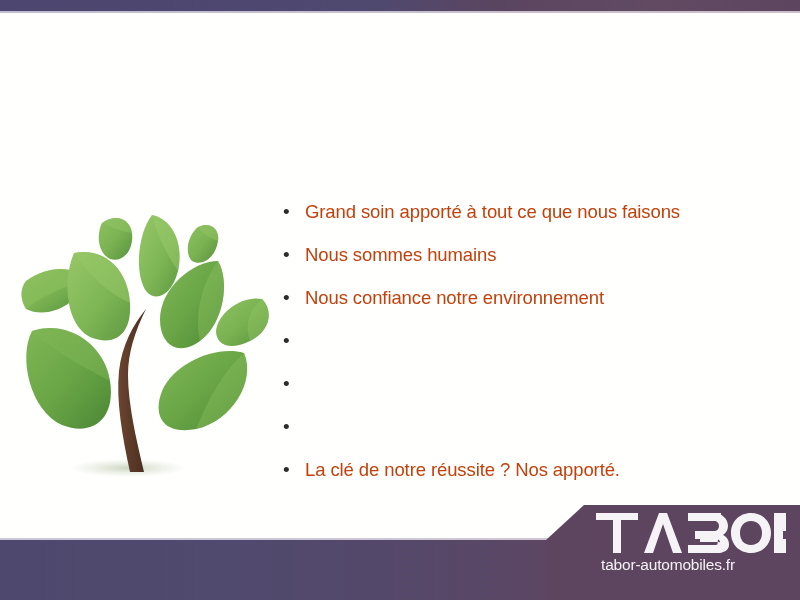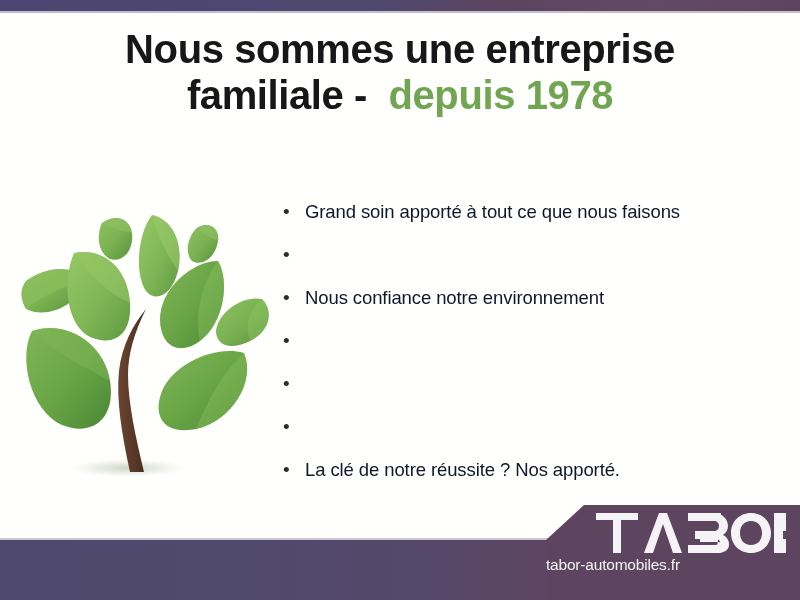--- a/index.html
+++ b/index.html
@@ -78,21 +78,21 @@
   .bullet-dot {
     width: 22px;
     flex: 0 0 22px;
     color: #2c2c2c;
     font-size: 19px;
     line-height: 43px;
     text-align: left;
   }
   .bullet-text {
     font-size: 18.5px;
-    color: #0f172a;
+    color: #c2410c;
     line-height: 43px;
     white-space: nowrap;
     letter-spacing: -0.1px;
     text-align: center;
   }
 
   
   .tree {
     position: absolute;
     left: 18px;
@@ -131,43 +131,37 @@
     left: 596px;
     top: 513px;
     width: 190px;
     height: 40px;
   }
   .logo-tagline {
     position: absolute;
     left: 546px;
     top: 556px;
     width: 244px;
-    text-align: left;
+    text-align: center;
     font-size: 15.5px;
     color: #f4f1f4;
     letter-spacing: -0.2px;
     white-space: nowrap;
   }
 </style>
 </head>
 <body>
 
 <div id="slide">
 
   <div class="top-bar"></div>
   <div class="top-bar-shade"></div>
 
   <div class="canvas"></div>
 
-  <div class="title-block">
-    <div class="title-line">Nous sommes une entreprise</div>
-    <div class="title-line">
-      <span>familiale</span><span class="title-sep">&nbsp;</span><span class="title-sep">-</span><span>&nbsp;&nbsp;</span><span class="green">depuis 1978</span>
-    </div>
-  </div>
 
   <div class="tree">
     <svg width="262" height="300" viewBox="0 0 262 300" xmlns="http://www.w3.org/2000/svg">
       <defs>
         <linearGradient id="lfA" x1="0" y1="0" x2="1" y2="1">
           <stop offset="0%" stop-color="#8ec060"></stop>
             <stop offset="50%" stop-color="#7bb352"></stop>
             <stop offset="100%" stop-color="#57913c"></stop>
         </linearGradient>
         <linearGradient id="lfB" x1="0" y1="0" x2="1" y2="1">
@@ -243,20 +237,21 @@
     </svg>
   </div>
 
   <div class="bullets">
     <div class="bullet-row">
       <span class="bullet-dot">•</span>
       <span class="bullet-text">Grand soin apporté à tout ce que nous faisons</span>
     </div>
     <div class="bullet-row">
       <span class="bullet-dot">•</span>
+      <span class="bullet-text">Nous sommes humains</span>
     </div>
     <div class="bullet-row">
       <span class="bullet-dot">•</span>
       <span class="bullet-text">Nous confiance notre environnement</span>
     </div>
     <div class="bullet-row">
       <span class="bullet-dot">•</span>
     </div>
     <div class="bullet-row">
       <span class="bullet-dot">•</span>

